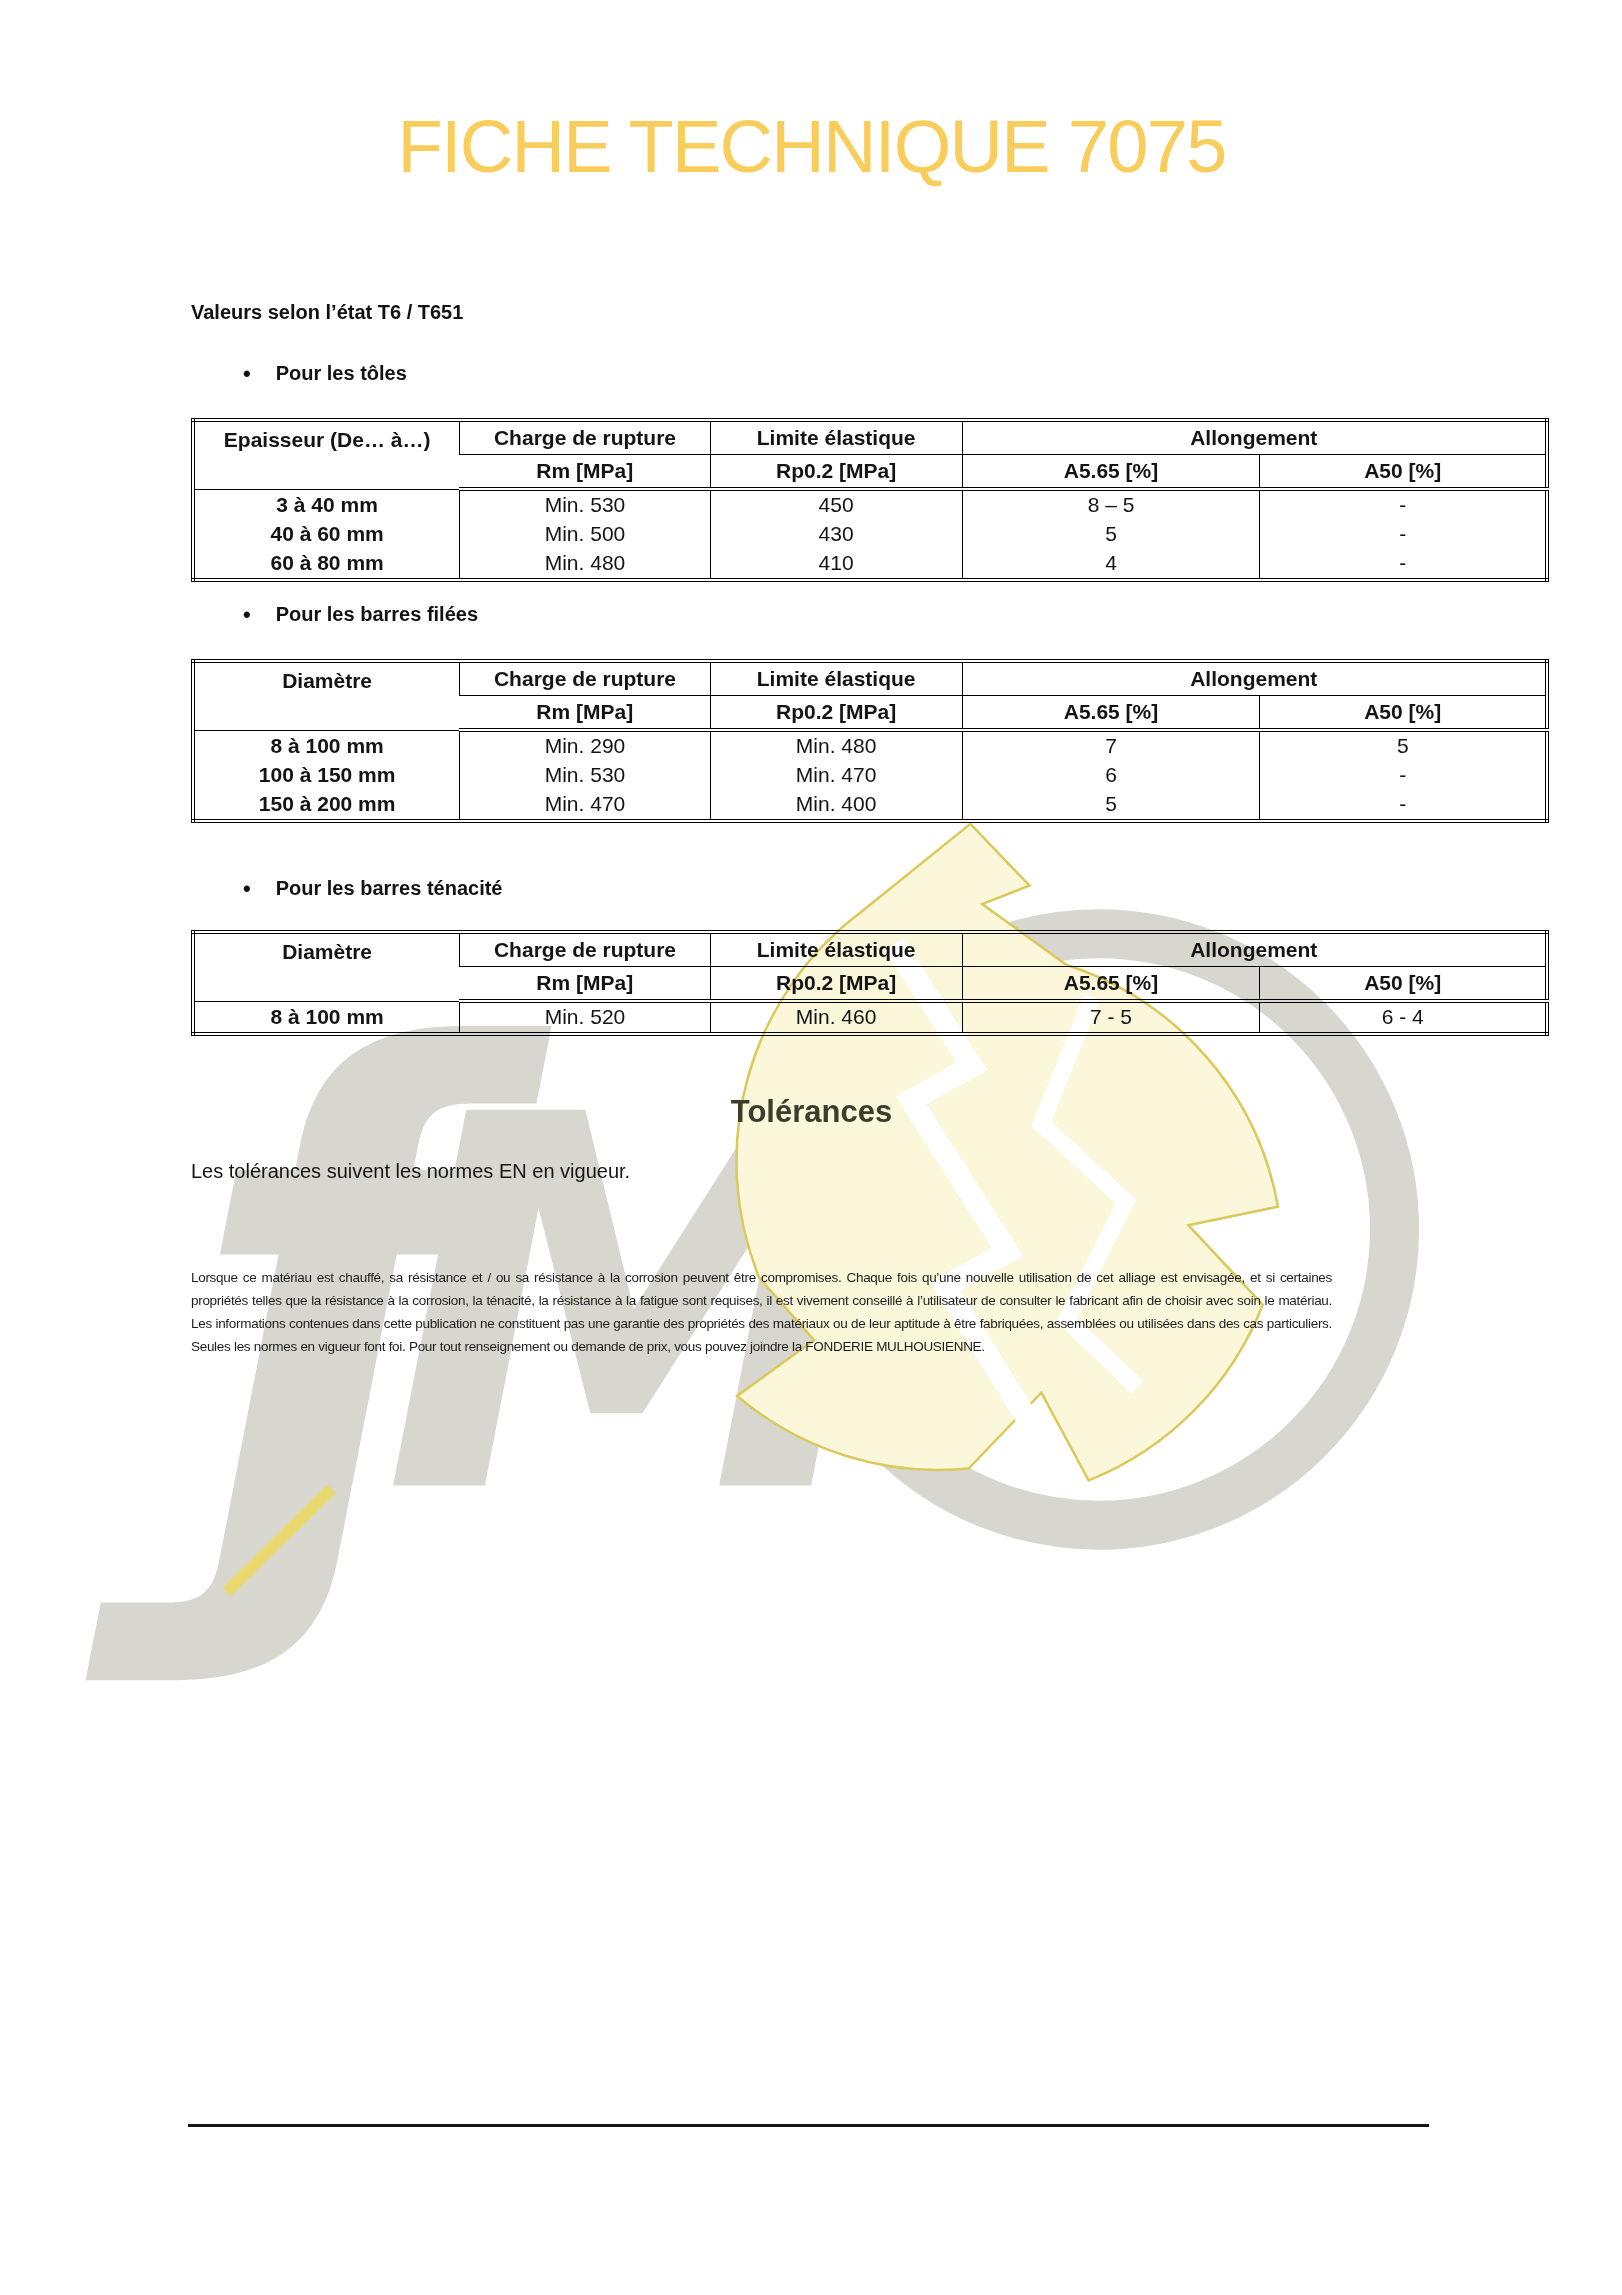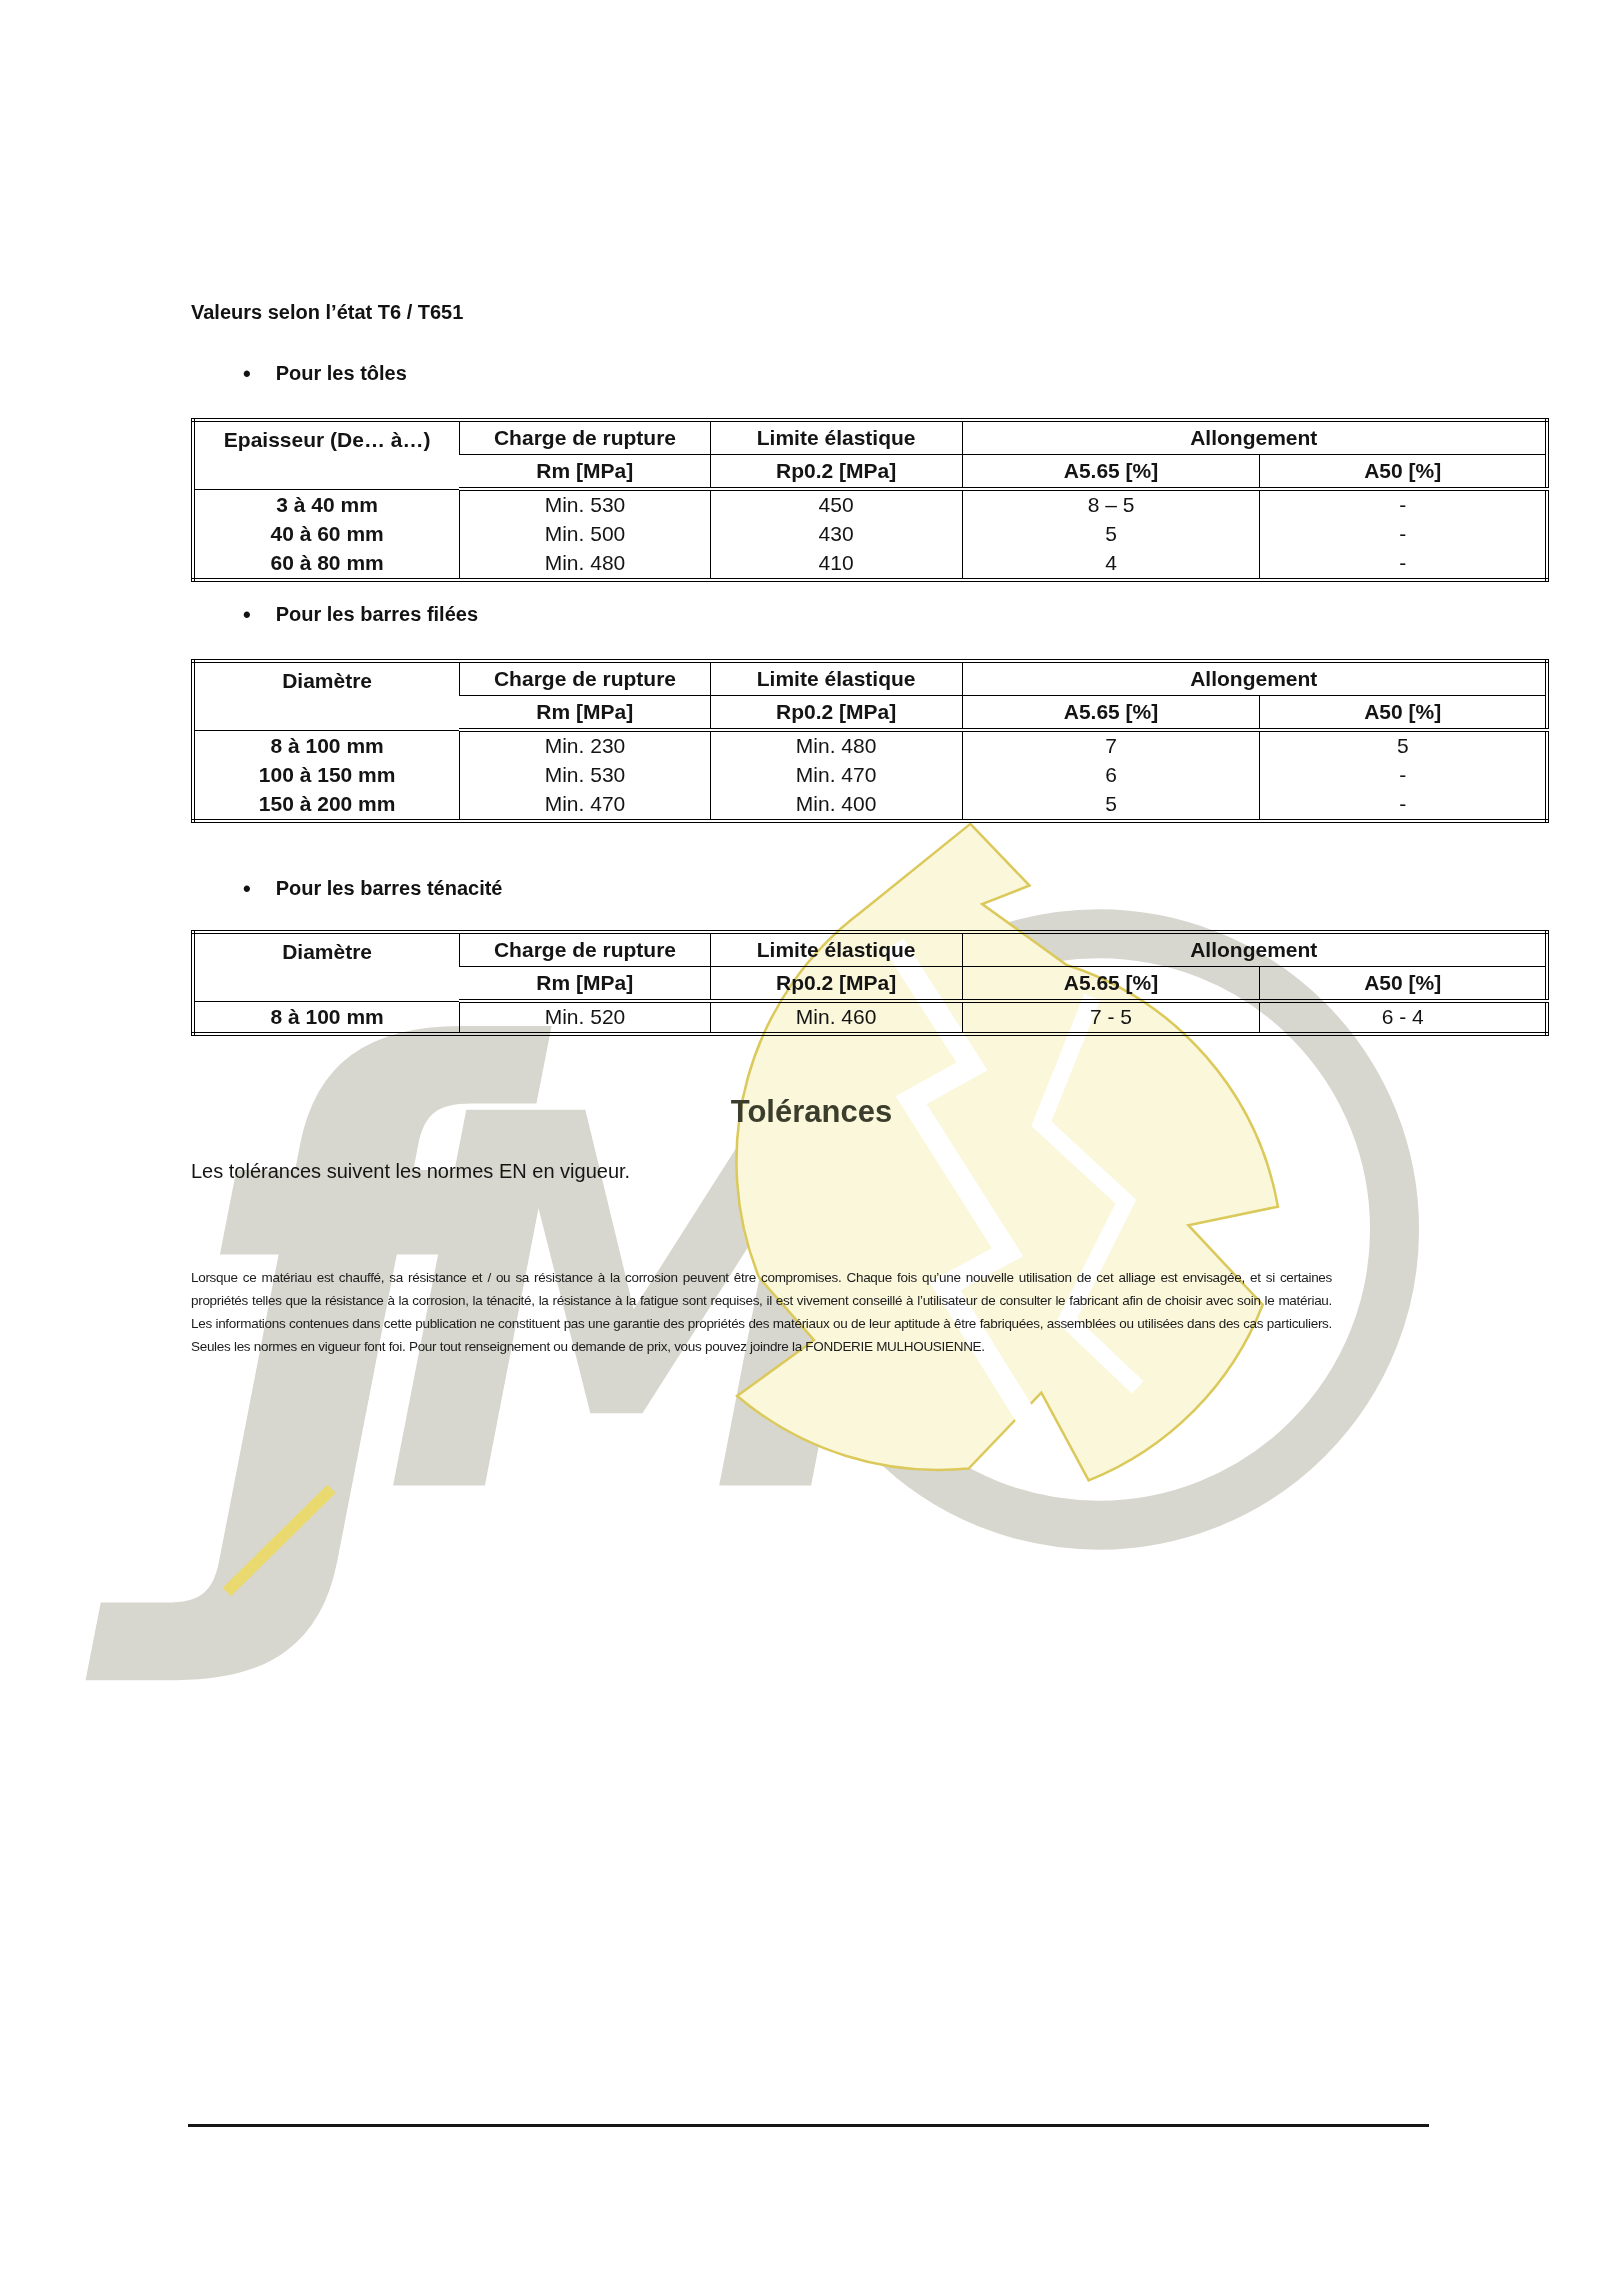--- a/index.html
+++ b/index.html
@@ -99,20 +99,21 @@
              A 368 368 0 0 1 1018 1080
              Z" fill="#FBF7DB" stroke="#DBC95B" stroke-width="3"></path>
 
     <polyline points="1058,1118 1150,1262 1078,1302 1192,1482 1118,1522 1232,1706" fill="none" stroke="#ffffff" stroke-width="26"></polyline>
     <polyline points="1292,1180 1232,1330 1332,1422 1262,1562 1346,1642" fill="none" stroke="#ffffff" stroke-width="20"></polyline>
     <path d="M268 1884 L392 1762" stroke="#EAD96F" stroke-width="14" fill="none"></path>
   </svg>
 
   <div class="content">
 
+    <div class="doc-title">FICHE TECHNIQUE 7075</div>
 
 
     <div class="subtitle">Valeurs selon l’état T6 / T651</div>
 
     <div class="bullet b1">
       <span class="dot">•</span>
       <span>Pour les tôles</span>
     </div>
 
     <table class="props t1">
@@ -185,21 +186,21 @@
         <tr class="r2">
           <th>Rm [MPa]</th>
           <th>Rp0.2 [MPa]</th>
           <th>A5.65 [%]</th>
           <th>A50 [%]</th>
         </tr>
       </thead>
       <tbody>
           <tr>
             <td class="first">8 à 100 mm</td>
-            <td>Min. 230</td>
+            <td>Min. 290</td>
             <td>Min. 480</td>
             <td>7</td>
             <td>5</td>
           </tr>
           <tr>
             <td class="first">100 à 150 mm</td>
             <td>Min. 530</td>
             <td>Min. 470</td>
             <td>6</td>
             <td>-</td>

